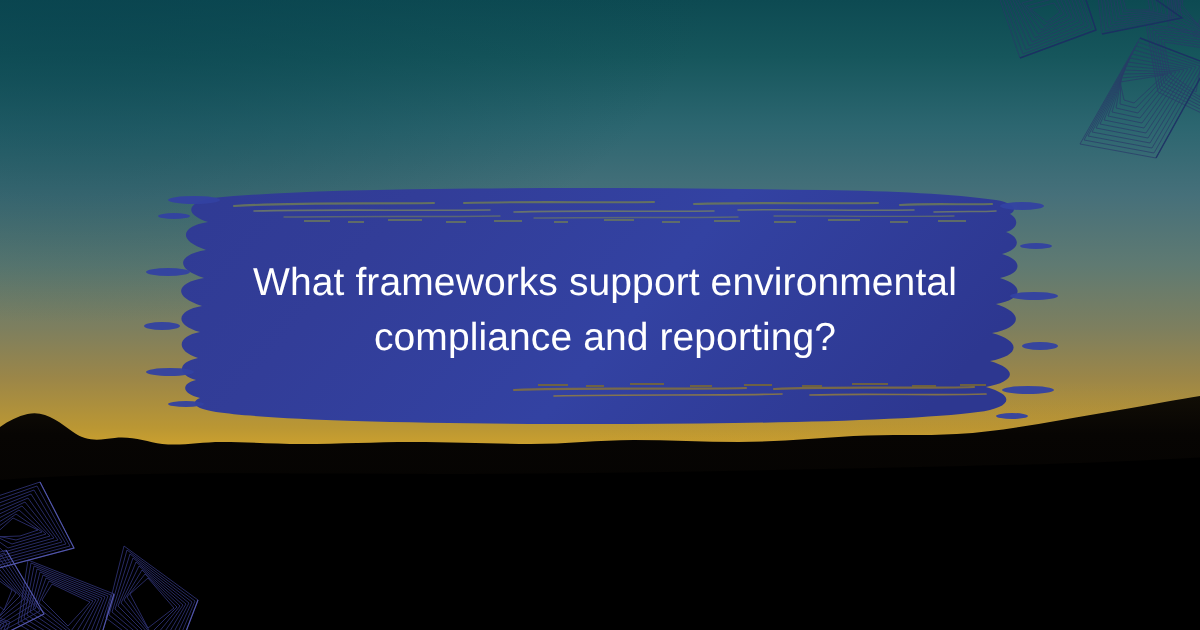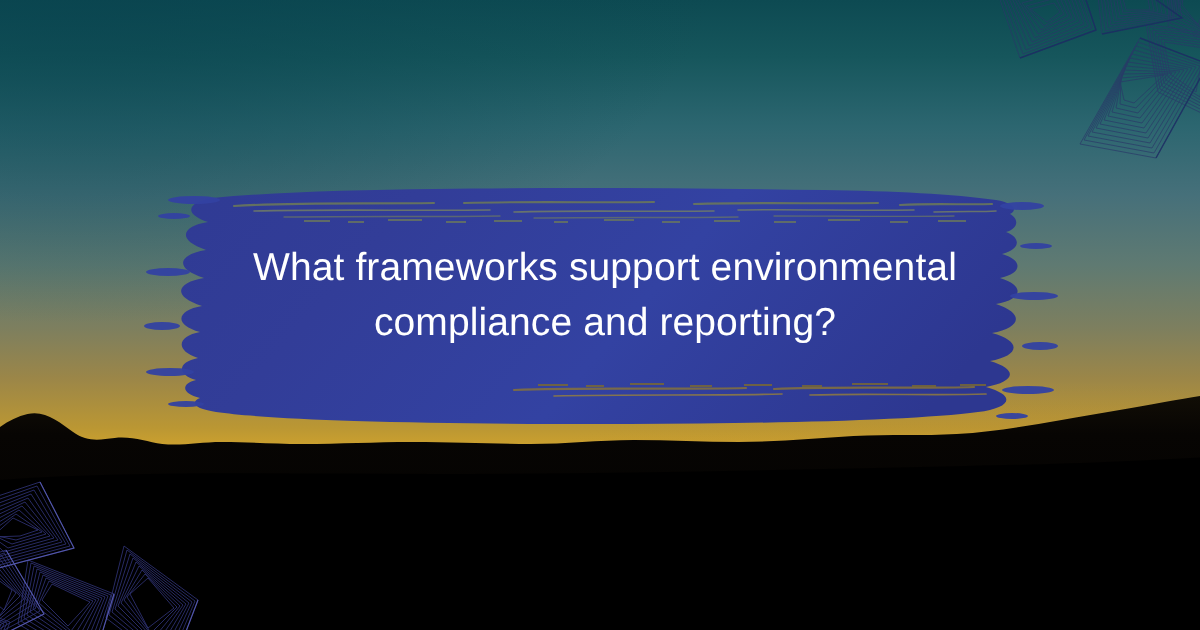--- a/index.html
+++ b/index.html
@@ -92,21 +92,21 @@
     top: 176px;
     width: 940px;
     height: 270px;
   }
   .stroke-wrap svg { display: block; width: 100%; height: 100%; }
 
   
   .headline {
     position: absolute;
     left: 150px;
-    top: 240px;
+    top: 255px;
     width: 910px;
     text-align: center;
     color: #ffffff;
     font-family: "Liberation Sans", sans-serif;
     font-size: 39px;
     font-weight: 400;
     line-height: 55px;
     letter-spacing: 0.1px;
     white-space: pre-line;
     text-rendering: geometricPrecision;

